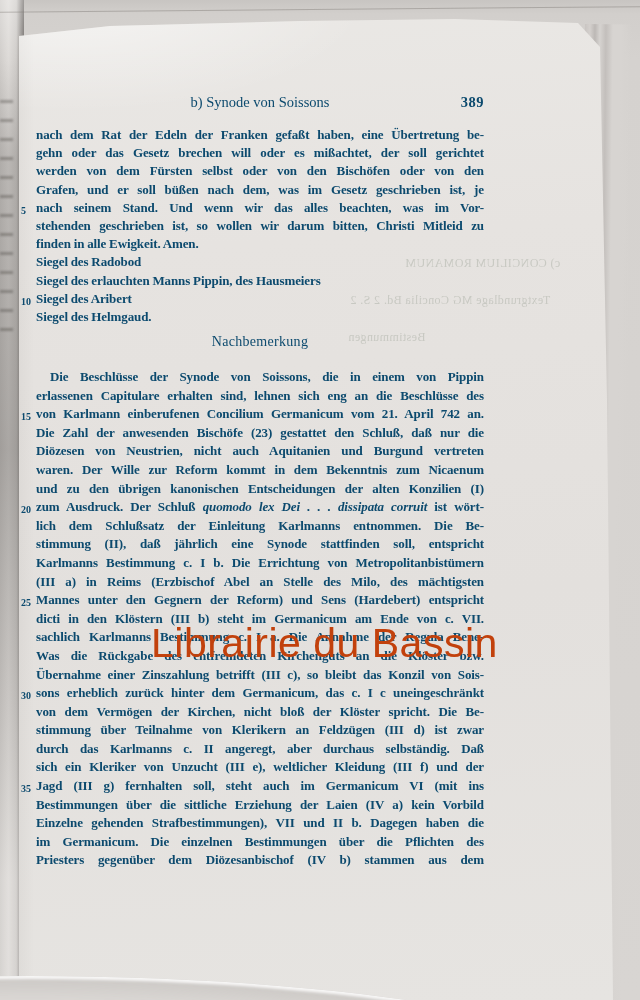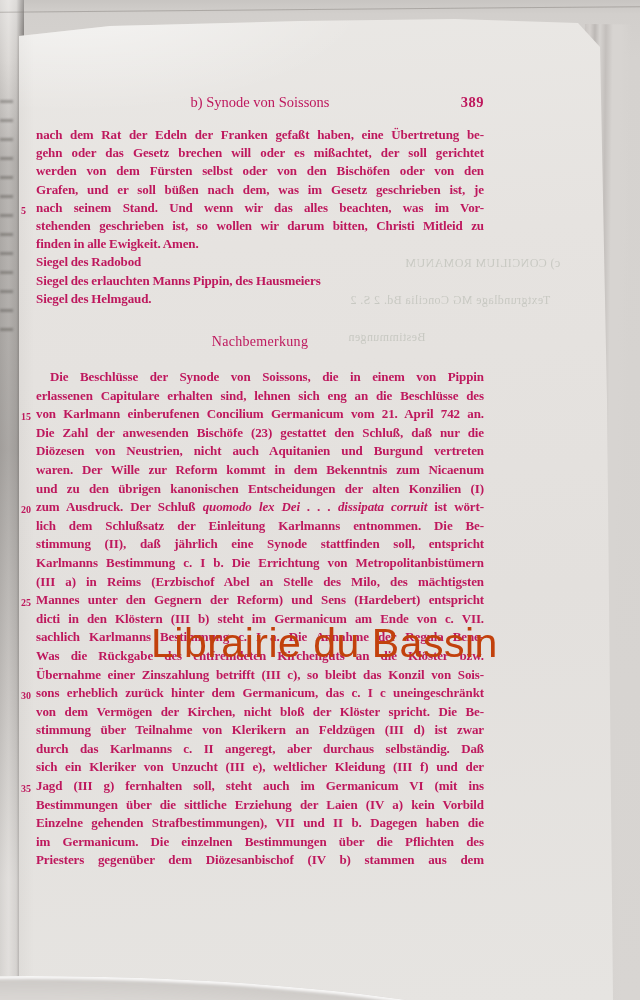--- a/index.html
+++ b/index.html
@@ -38,21 +38,21 @@
   .bottom-curl{position:absolute;left:-620px;top:976px;width:1300px;height:260px;z-index:5;
     border-radius:50%;background:#dcd9d6;
     box-shadow:inset 0 3px 3px rgba(255,255,255,.85), inset 0 14px 18px rgba(160,156,152,.25);}
 
   
   .ghost-layer{position:absolute;left:0;top:0;width:640px;height:1000px;z-index:3;pointer-events:none;}
   .ghost{position:absolute;transform:scaleX(-1);color:#99a094;opacity:.38;
     filter:blur(.7px);font-size:12px;letter-spacing:.4px;white-space:nowrap;}
 
   
-  .text-layer{position:absolute;left:0;top:0;width:529px;height:1000px;z-index:4;color:#be185d;}
+  .text-layer{position:absolute;left:0;top:0;width:529px;height:1000px;z-index:4;color:#0c4a6e;}
   .pheader{position:absolute;left:36px;top:94px;width:448px;font-size:14.5px;text-align:center;}
   .pnum{position:absolute;right:0;top:0;font-weight:bold;letter-spacing:.5px;}
   .para{position:absolute;left:36px;width:448px;font-size:13px;letter-spacing:-0.1px;word-spacing:-0.3px;font-weight:bold;}
   #para1{top:126px;}
   #para1 .tl{height:18.2px;line-height:18.2px;}
   #para2{top:368px;}
   #para2 .tl{height:18.6px;line-height:18.6px;}
   .tl{position:relative;text-align:justify;text-align-last:justify;white-space:normal;}
   .tl.ta-left{text-align:left;text-align-last:left;}
   .tl.ind{text-indent:14px;}
@@ -92,20 +92,21 @@
     <div class="para" id="para1">
         <div class="tl"><span>nach dem Rat der Edeln der Franken gefaßt haben, eine Übertretung be-</span></div>
         <div class="tl"><span>gehn oder das Gesetz brechen will oder es mißachtet, der soll gerichtet</span></div>
         <div class="tl"><span>werden von dem Fürsten selbst oder von den Bischöfen oder von den</span></div>
         <div class="tl"><span>Grafen, und er soll büßen nach dem, was im Gesetz geschrieben ist, je</span></div>
         <div class="tl"><span class="ln">5</span><span>nach seinem Stand. Und wenn wir das alles beachten, was im Vor-</span></div>
         <div class="tl"><span>stehenden geschrieben ist, so wollen wir darum bitten, Christi Mitleid zu</span></div>
         <div class="tl ta-left"><span>finden in alle Ewigkeit. Amen.</span></div>
         <div class="tl ta-left"><span>Siegel des Radobod</span></div>
         <div class="tl ta-left"><span>Siegel des erlauchten Manns Pippin, des Hausmeiers</span></div>
+        <div class="tl ta-left"><span class="ln">10</span><span>Siegel des Aribert</span></div>
         <div class="tl ta-left"><span>Siegel des Helmgaud.</span></div>
       </div>
 
     <div class="sheading">Nachbemerkung</div>
 
     <div class="para" id="para2">
         <div class="tl ind"><span>Die Beschlüsse der Synode von Soissons, die in einem von Pippin</span></div>
         <div class="tl"><span>erlassenen Capitulare erhalten sind, lehnen sich eng an die Beschlüsse des</span></div>
         <div class="tl"><span class="ln">15</span><span>von Karlmann einberufenen Concilium Germanicum vom 21. April 742 an.</span></div>
         <div class="tl"><span>Die Zahl der anwesenden Bischöfe (23) gestattet den Schluß, daß nur die</span></div>

